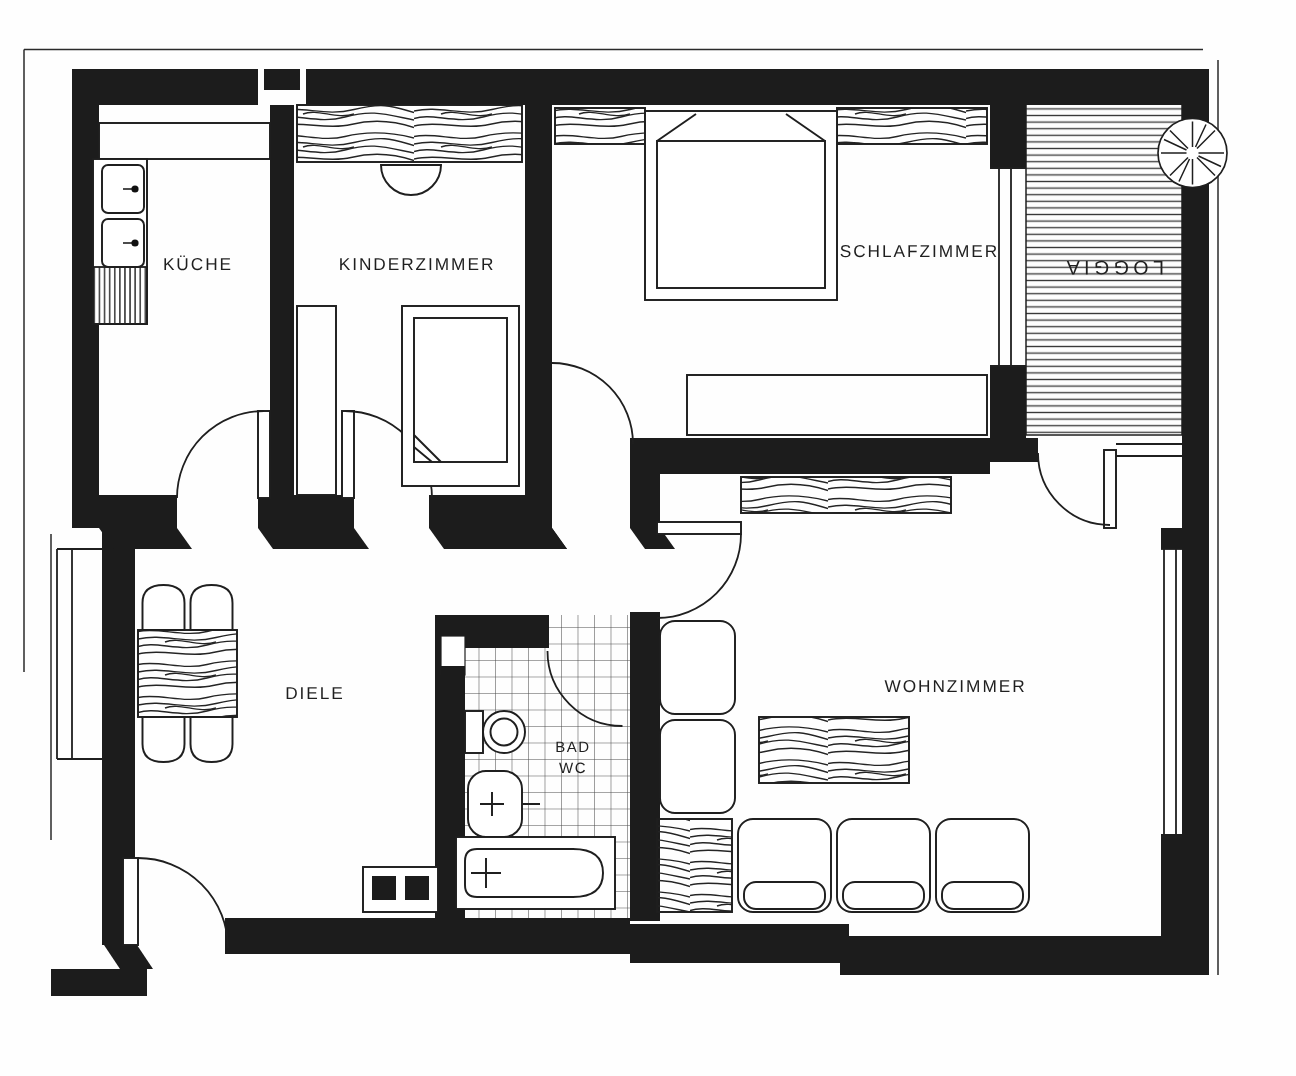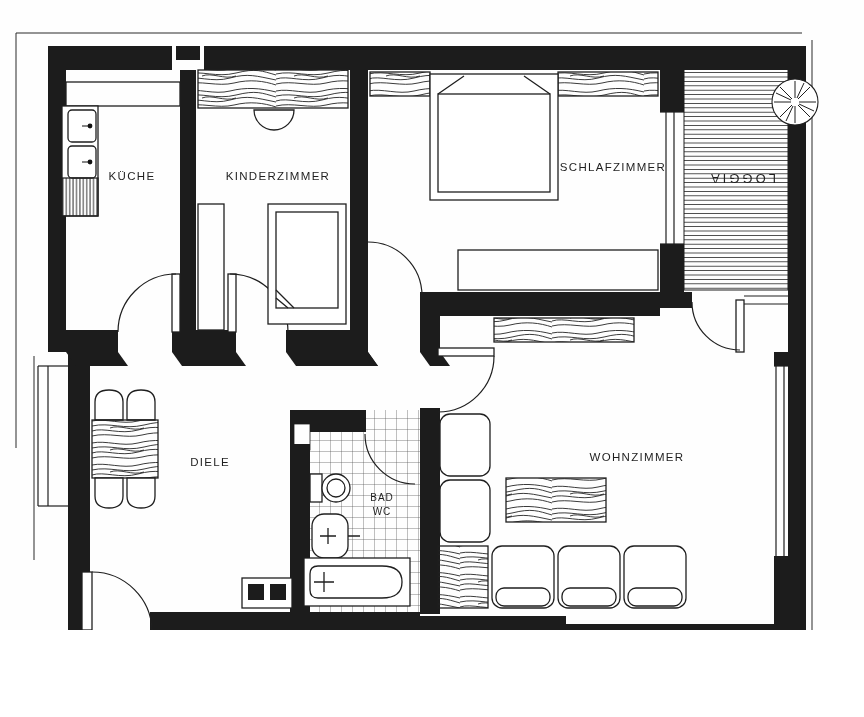--- a/index.html
+++ b/index.html
@@ -1,16 +1,16 @@
 <!DOCTYPE html>
 <html><head>
 <meta charset="utf-8">
 <style>
   html,body{margin:0;padding:0;background:#ffffff;}
-  .stage{position:relative;width:864px;height:630px;background:#14b8a6;overflow:hidden;
+  .stage{position:relative;width:864px;height:717px;background:#14b8a6;overflow:hidden;
          font-family:"Liberation Sans", sans-serif;text-align:center;}
   svg{display:block}
   text.room-label{font-family:"Liberation Sans", sans-serif;font-size:11.5px;letter-spacing:1.3px;
        fill:#1f1f1f;text-anchor:middle;}
   text.small-label{font-size:10px;letter-spacing:1px;}
   .wall{fill:#1c1c1c;stroke:none;}
   .thinline{stroke:#2a2a2a;stroke-width:1;fill:none;}
   .furn{fill:#ffffff;stroke:#1f1f1f;stroke-width:1.3;}
   .furn-nofill{fill:none;stroke:#1f1f1f;stroke-width:1.3;}
   .wood{fill:url(#wood);stroke:#1f1f1f;stroke-width:1.3;}

